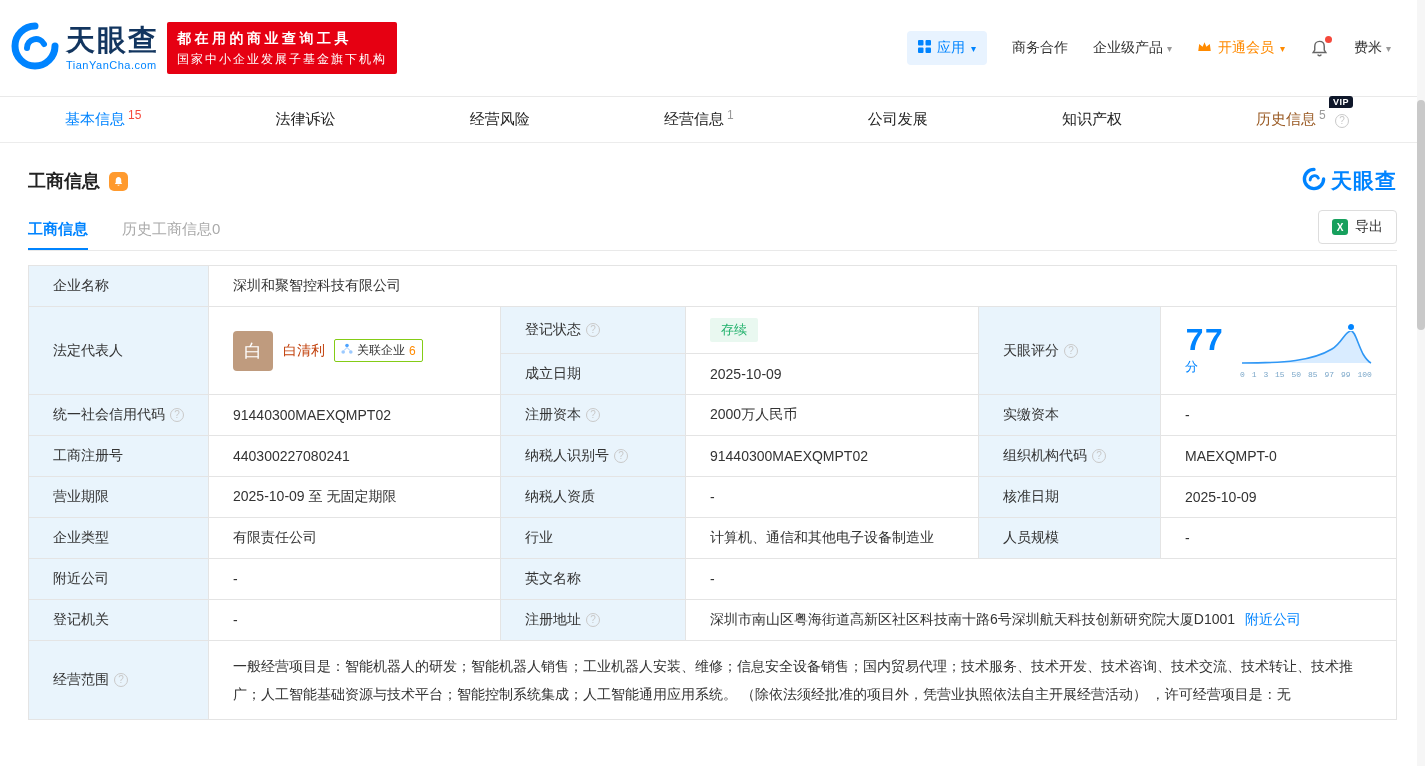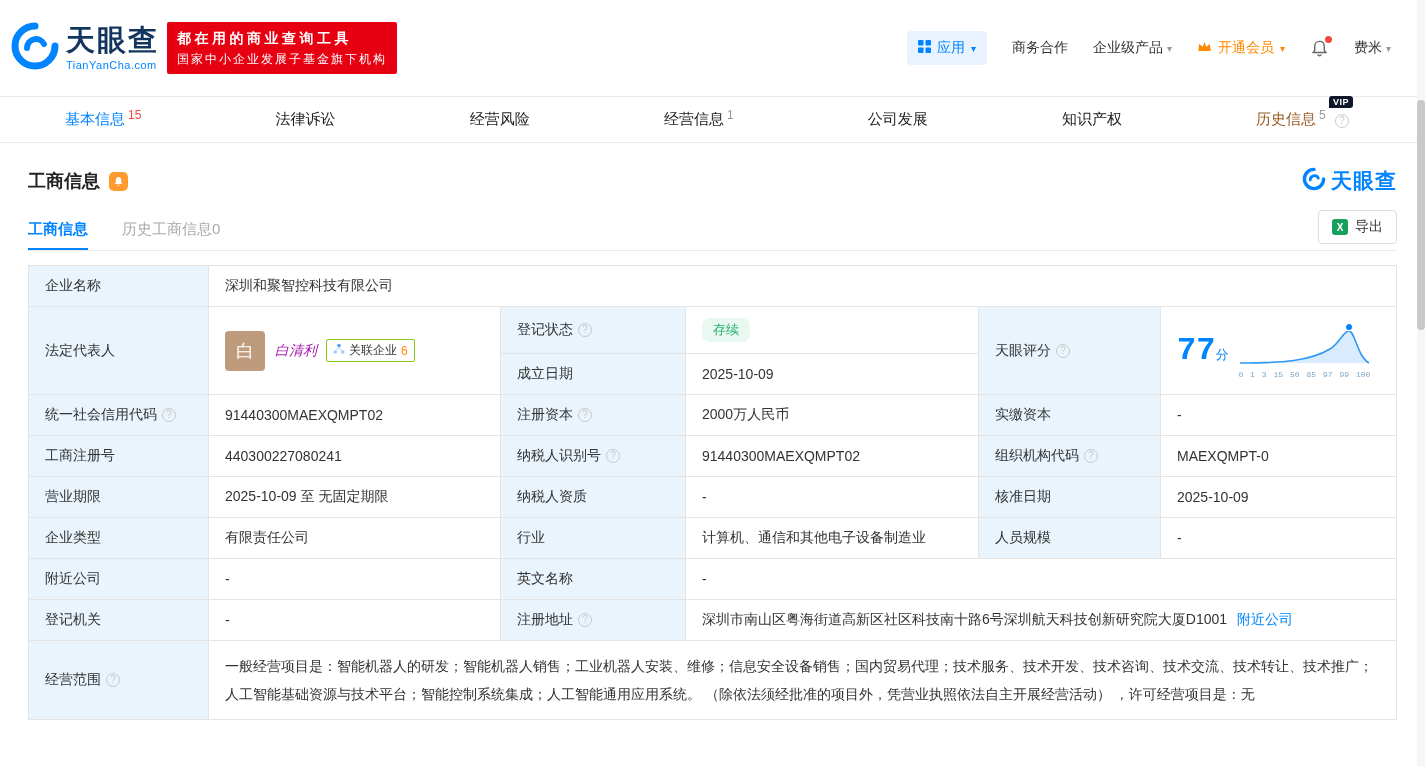--- a/index.html
+++ b/index.html
@@ -66,33 +66,33 @@
     margin-top: 14px; height: 42px; }
   .subtab { line-height: 40px; font-size: 15px; color: #aaa; cursor: pointer; }
   .subtab.active { color: #0084ff; border-bottom: 2px solid #0084ff; font-weight: bold; }
   .export-btn { position: absolute; right: 0; top: 1px; height: 34px; background: #fff; border: 1px solid #ddd;
     border-radius: 4px; display: flex; align-items: center; gap: 7px; padding: 0 13px; font-size: 14px;
     color: #333; cursor: pointer; font-family: inherit; }
   .excel-icon { width: 16px; height: 16px; background: #17a05d; border-radius: 3px; color: #fff; font-size: 10px;
     font-weight: bold; display: inline-flex; align-items: center; justify-content: center; }
   
   .info-table { width: 100%; border-collapse: collapse; margin-top: 14px; font-size: 14px; table-layout: fixed; }
-  .info-table td { border: 1px solid #e4e4e4; padding: 11px 16px; vertical-align: middle; }
+  .info-table td { border: 1px solid #e4e4e4; padding: 11px 24px; vertical-align: middle; }
   td.lbl { background: #e9f4fc; color: #333; }
   td.val { background: #fff; color: #333; word-break: break-all; }
   .lbl-inner { display: flex; align-items: center; }
   .rep { display: flex; align-items: center; }
   .avatar { width: 40px; height: 40px; background: #bf9b7e; border-radius: 4px; color: #fff; font-size: 18px;
     display: flex; align-items: center; justify-content: center; cursor: pointer; flex: none; margin-right: 10px; }
-  .rep-name { color: #a21caf; cursor: pointer; text-decoration: none; font-style: italic; }
+  .rep-name { color: #c2410c; cursor: pointer; text-decoration: none; }
   .rel-tag { display: inline-flex; align-items: center; gap: 4px; border: 1px solid #84cc16; border-radius: 2px;
     padding: 2px 6px; font-size: 12px; color: #333; cursor: pointer; margin-left: 9px; background: #fff; }
   .rel-count { color: #ff8a00; }
   .status-badge { display: inline-block; background: #e9f8f0; color: #23b26d; padding: 3px 11px;
-    border-radius: 8px; font-size: 13px; }
+    border-radius: 2px; font-size: 13px; }
   .score-cell { display: flex; align-items: center; gap: 10px; font-family: Liberation Mono, monospace; }
   .score-num { font-size: 32px; color: #0084ff; font-weight: bold; line-height: 1; }
   .score-unit { font-size: 13px; color: #0084ff; }
   .score-chart-wrap { width: 132px; }
   .axis { display: flex; justify-content: space-between; font-size: 8px; color: #7ba7c9; margin-top: 0; }
   .addr-link { color: #0084ff; text-decoration: none; margin-left: 10px; white-space: nowrap; cursor: pointer; }
   .scope { line-height: 28px; }
   .scope-cell { padding: 12px 16px; }
   
   .page-scrollbar { position: fixed; right: 0; top: 0; width: 8px; height: 766px; background: #f6f6f6; }

